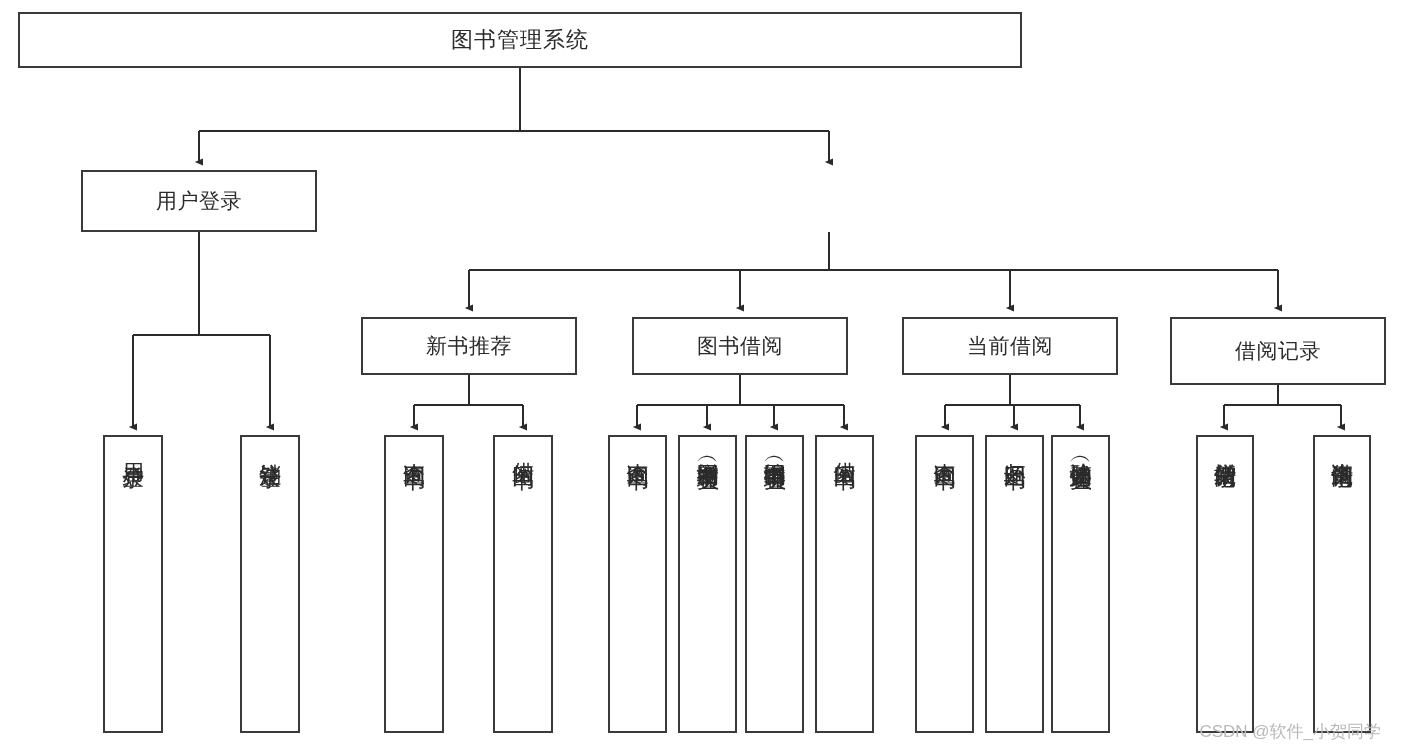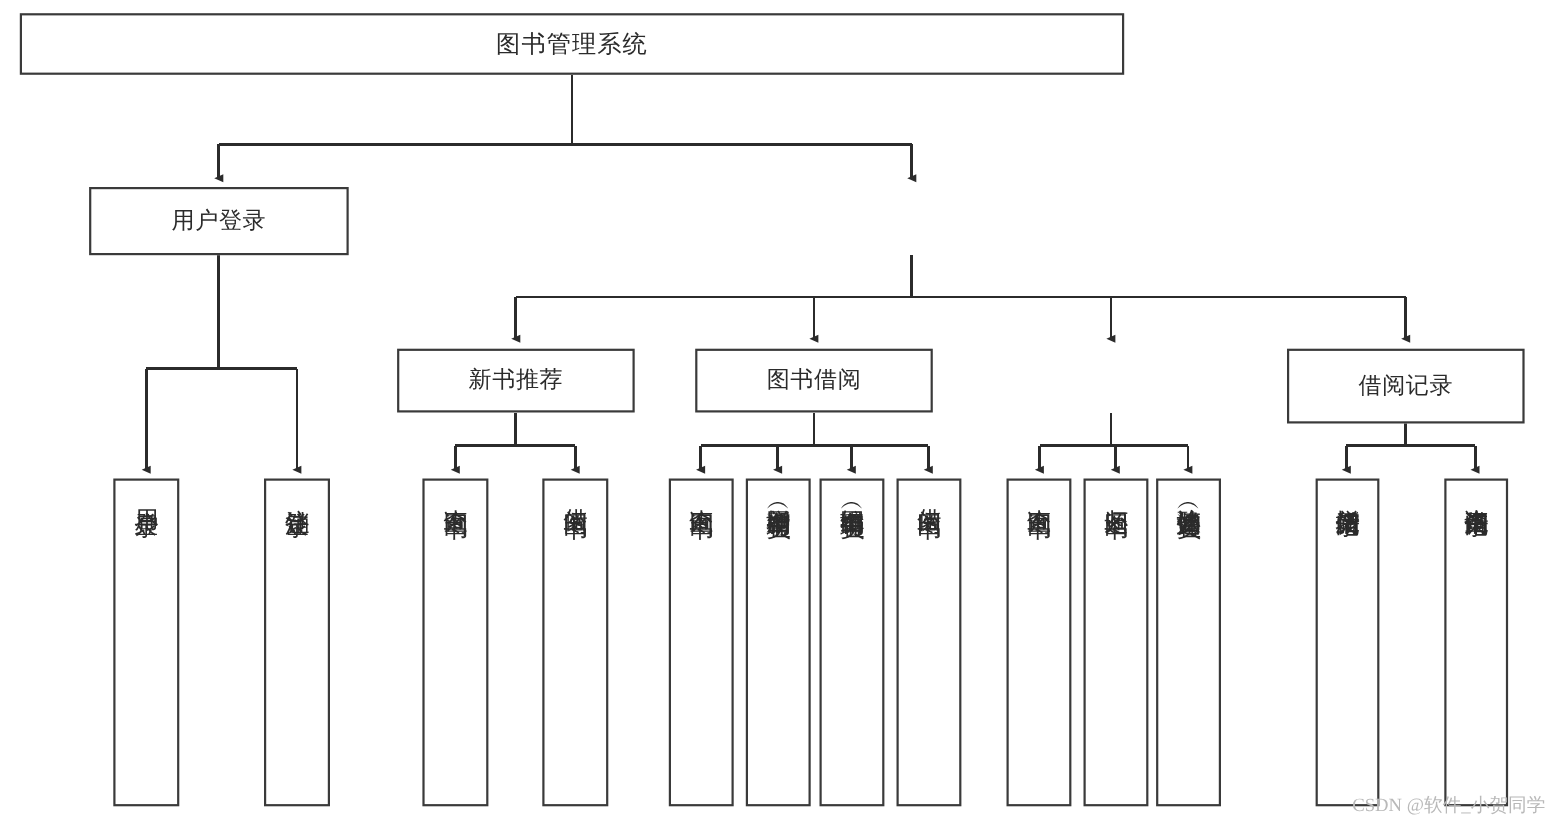--- a/index.html
+++ b/index.html
@@ -63,26 +63,26 @@
     height: 100%;
     display: flex;
     align-items: center;
     justify-content: flex-start;
   }
   .node.vertical.tall-text .node-label {
     letter-spacing: 1px;
   }
   #watermark {
     position: absolute;
-    right: 0;
+    right: 24px;
     bottom: 4px;
     font-size: 17px;
     color: #b9b9b9;
     white-space: nowrap;
-    font-family: Liberation Serif, serif;
+    font-family: Liberation Sans, sans-serif;
   }
 </style>
 </head>
 <body>
 
 <div id="diagram-canvas">
 
   <svg id="connector-layer" viewBox="0 0 1405 747" width="1405" height="747" xmlns="http://www.w3.org/2000/svg">
     <defs>
       <marker id="arrowhead" markerWidth="9" markerHeight="9" refX="4.2" refY="4.4" orient="auto" markerUnits="userSpaceOnUse">
@@ -141,20 +141,23 @@
   <div class="node horizontal" style="left:81px; top:170px; width:236px; height:62px;">
     <span class="node-label">用户登录</span>
   </div>
 
   <div class="node horizontal" style="left:632px; top:317px; width:216px; height:58px;">
     <span class="node-label">图书借阅</span>
   </div>
   <div class="node horizontal" style="left:361px; top:317px; width:216px; height:58px;">
     <span class="node-label">新书推荐</span>
   </div>
+  <div class="node horizontal" style="left:902px; top:317px; width:216px; height:58px;">
+    <span class="node-label">当前借阅</span>
+  </div>
   <div class="node horizontal" style="left:1170px; top:317px; width:216px; height:68px;">
     <span class="node-label">借阅记录</span>
   </div>
 
   <div class="node vertical" style="left:103px; top:435px; width:60px; height:298px;">
     <span class="node-label">用户登录</span>
   </div>
   <div class="node vertical" style="left:240px; top:435px; width:60px; height:298px;">
     <span class="node-label">注销登录</span>
   </div>

